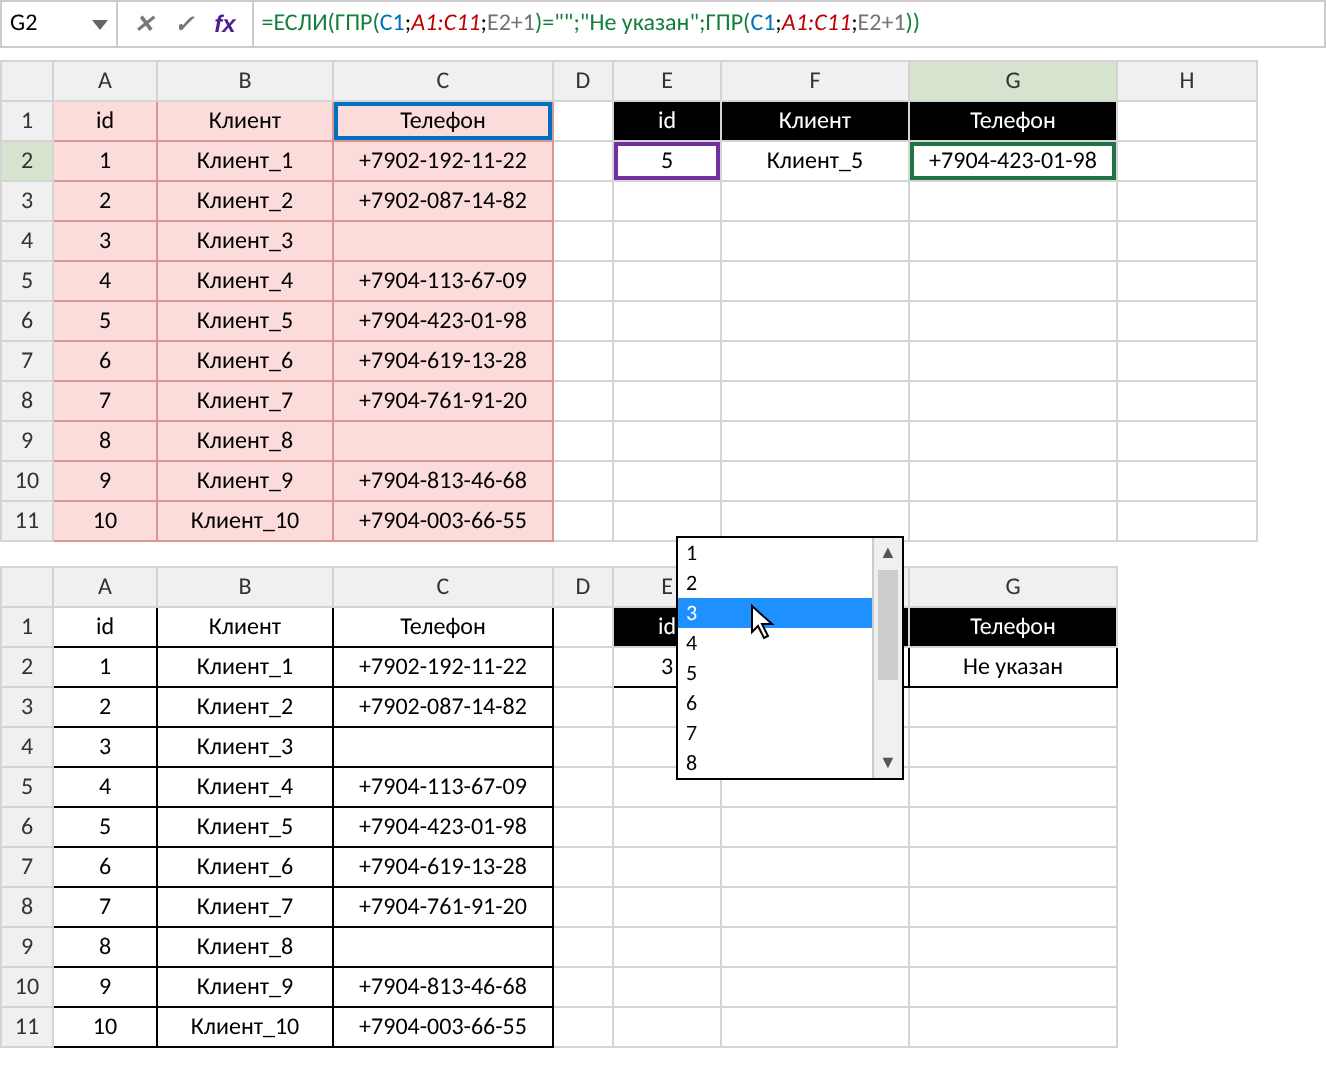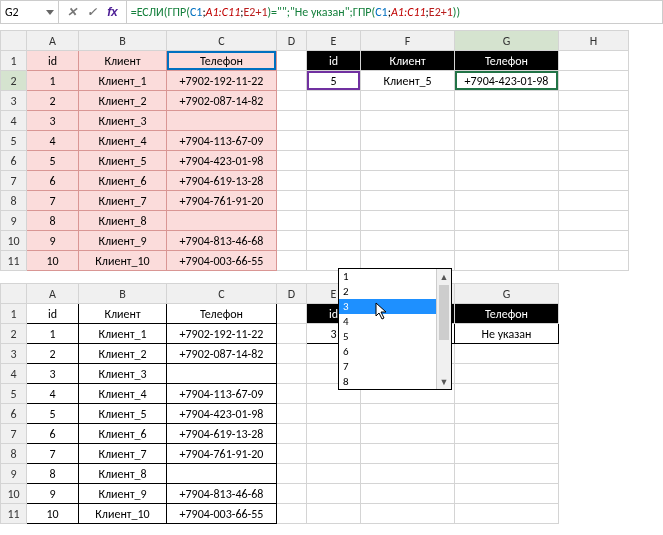--- a/index.html
+++ b/index.html
@@ -10,21 +10,21 @@
   .cellref-box { width: 58px; height: 22px; border-right: 1px solid #ccc; display: flex; align-items: center; padding: 0 4px; }
   .cellref-box span { flex: 1; }
   .cellref-dd { width: 0; height: 0; border-left: 4px solid transparent; border-right: 4px solid transparent; border-top: 5px solid #666; margin-left: 2px; }
   .fb-icons { display: flex; align-items: center; gap: 10px; padding: 0 8px; border-right: 1px solid #ccc; height: 22px; color: #777; }
   .fb-icons span { font-weight: bold; font-style: italic; }
   .fb-icons .fx { color: #4c1d95; font-style: italic; font-family: Liberation Sans, sans-serif; text-align: center; }
   .formula-text { padding: 0 4px; white-space: nowrap; }
   .formula-text .fn { color: #15803d; }
   .formula-text .ref1 { color: #0070c0; margin-top: 16px; }
   .formula-text .ref2 { color: #c00000; font-style: italic; }
-  .formula-text .ref3 { color: #b91c1c; }
+  .formula-text .ref3 { color: #737373; }
   
   
   .sheet { border-collapse: collapse; margin-top: 6px; }
   .sheet td, .sheet th { border: 1px solid #d4d4d4; text-align: center; height: 20px; font-weight: normal; }
   .corner { width: 26px; background: #f0f0f0; border: 1px solid #ccc; }
   .colhdr { background: #f0f0f0; color: #333; font-size: 12px; }
   .rowhdr { width: 26px; background: #f0f0f0; color: #333; font-size: 12px; }
   .colA { width: 52px; }
   .colB { width: 88px; }
   .colC { width: 110px; }

